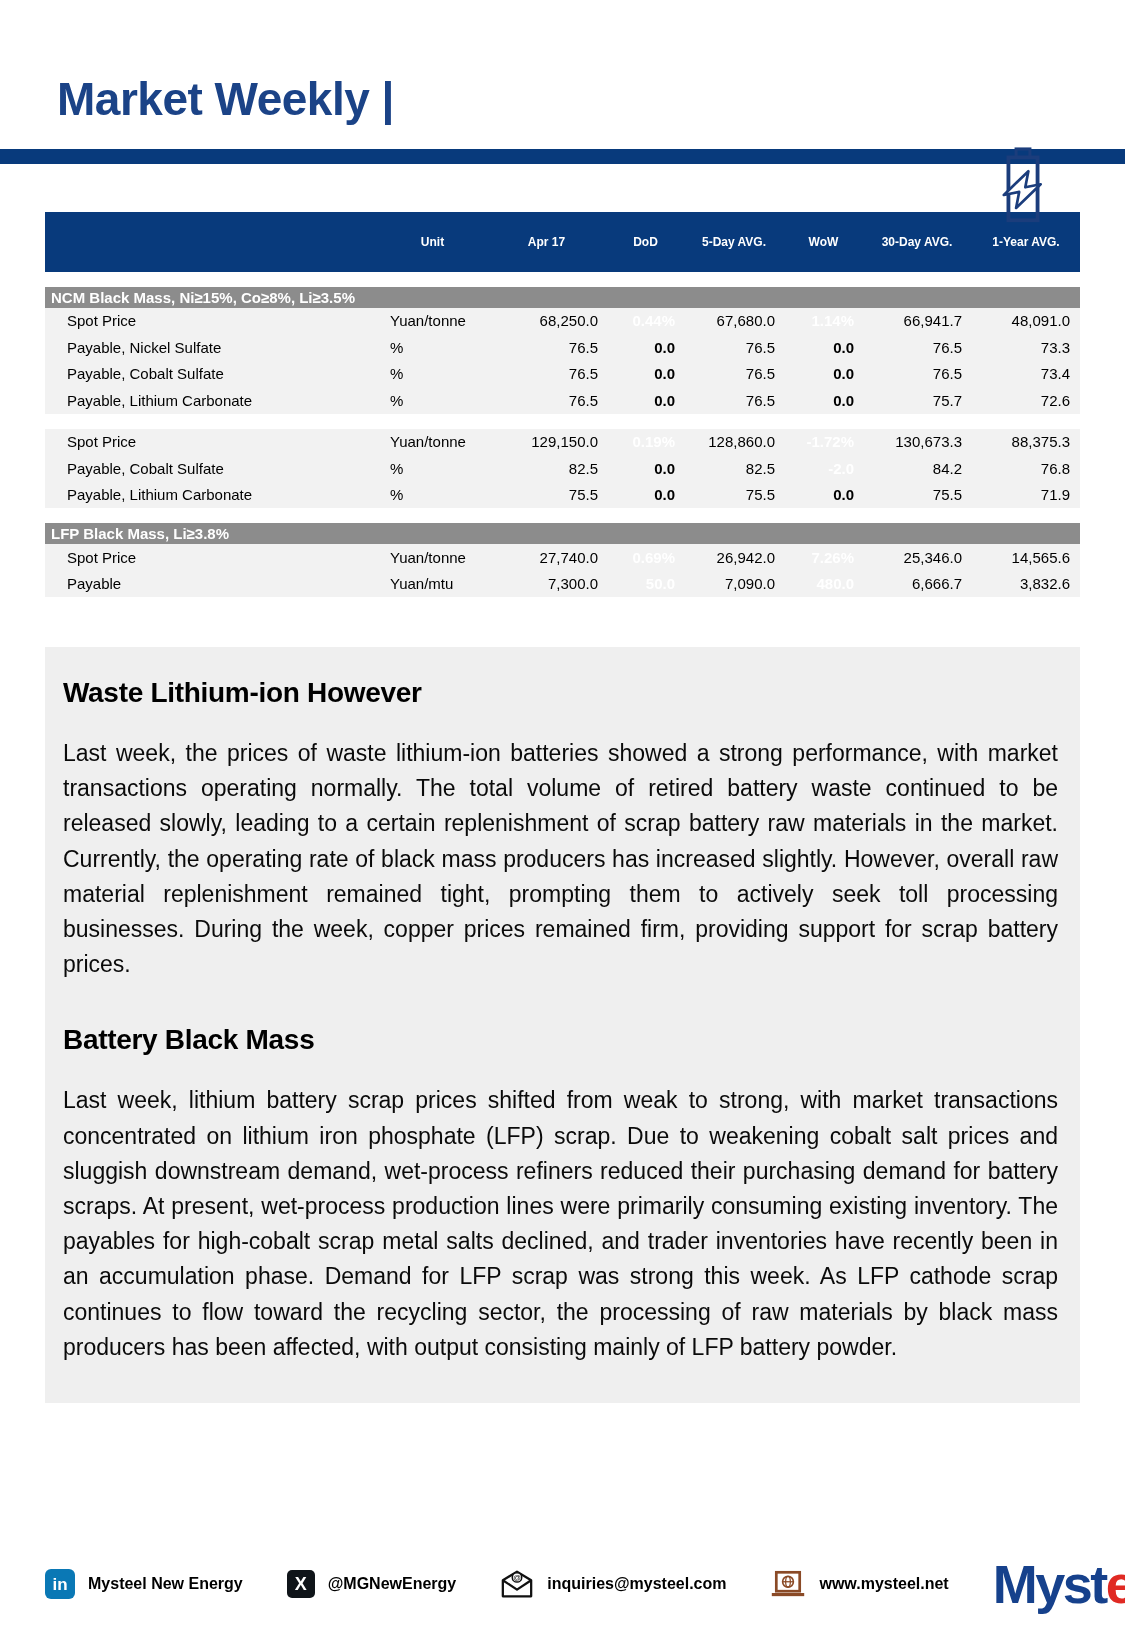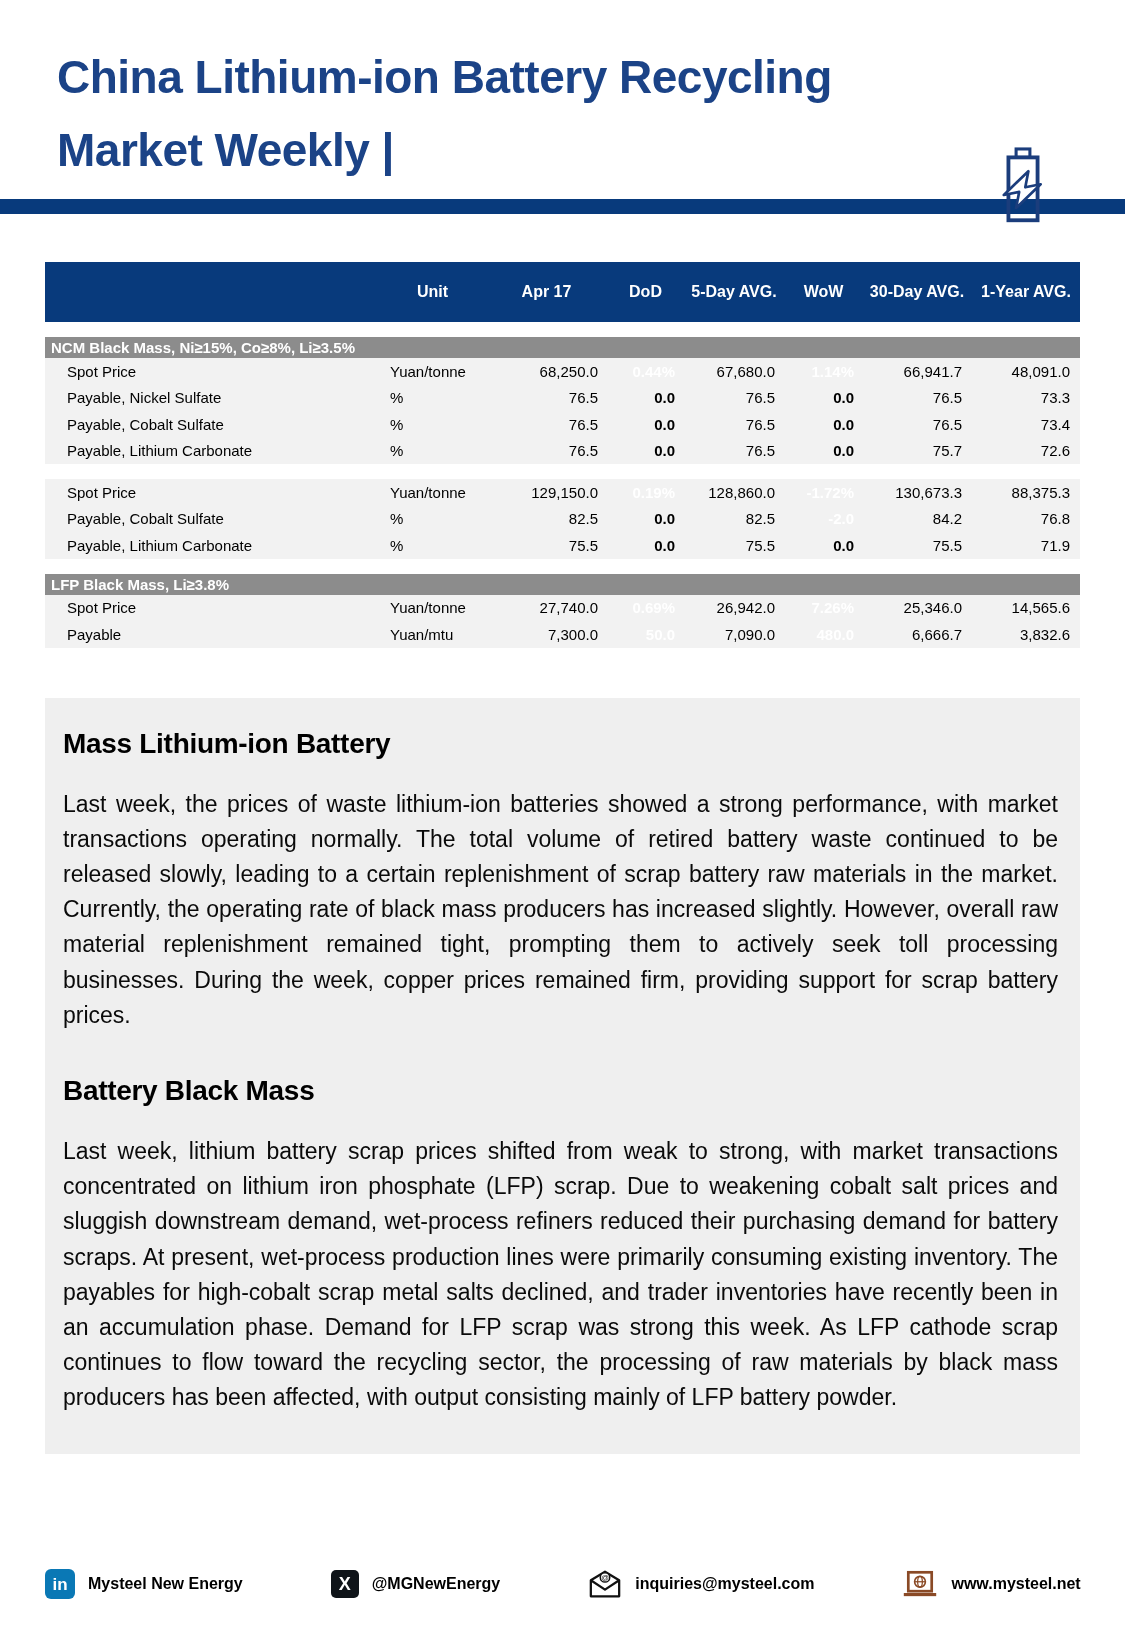--- a/index.html
+++ b/index.html
@@ -34,55 +34,54 @@
   
   table.market{margin:48px 45px 0 45px;width:1035px;border-collapse:collapse;table-layout:fixed;}
   table.market col.c-label{width:335px;}
   table.market col.c-unit{width:105px;}
   table.market col.c-apr17{width:123px;}
   table.market col.c-dod{width:75px;}
   table.market col.c-avg5{width:102px;}
   table.market col.c-wow{width:77px;}
   table.market col.c-avg30{width:110px;}
   table.market col.c-avg1y{width:108px;}
-  table.market thead th{background:var(--navy-bar);color:#fff;font-size:16px;font-weight:bold;height:60px;vertical-align:middle;text-align:center;padding:4px 2px;line-height:1.35;}
+  table.market thead th{background:var(--navy-bar);color:#fff;font-size:12px;font-weight:bold;height:60px;vertical-align:middle;text-align:center;padding:4px 2px;line-height:1.35;}
   tr.spacer td{height:15px;background:#fff;}
   tr.section td{background:var(--section-gray);color:#fff;font-weight:bold;font-size:15px;height:20px;padding:2px 0 2px 6px;vertical-align:middle;}
   tr.data td{background:var(--row-bg);font-size:15px;height:26.5px;vertical-align:middle;}
   td.label{padding-left:22px;text-align:left;}
   td.unit{padding-left:10px;text-align:left;}
   td.num{text-align:right;padding-right:10px;}
   td.chg{text-align:right;padding-right:8px;font-weight:bold;}
   td.chg-neutral{background:var(--change-peach);color:#000;}
   td.chg-green{background:var(--change-green);color:#fff;}
   td.chg-red{background:var(--change-red);color:#fff;}
 
   
   .body-block{margin:50px 45px 0 45px;width:1035px;background:var(--body-block-bg);padding:30px 22px 38px 18px;}
   .body-block h2{font-size:28px;font-weight:bold;color:#000;letter-spacing:-0.3px;}
   .body-block h2 + p{margin-top:27px;}
   .body-block p{font-size:23px;line-height:1.53;text-align:justify;color:#0a0a0a;}
   .body-block h2.second{margin-top:42px;}
 
   
-  .footer{position:absolute;left:45px;right:32px;bottom:14px;display:flex;align-items:center;gap:44px;}
+  .footer{position:absolute;left:45px;right:32px;bottom:14px;display:flex;align-items:center;}
   .f-item{display:flex;align-items:center;margin-right:44px;}
   .f-item .f-label{font-weight:bold;font-size:16px;margin-left:13px;white-space:nowrap;}
   .li-badge{width:30px;height:30px;border-radius:6px;background:var(--linkedin-blue);color:#fff;font-weight:bold;font-size:17px;display:flex;align-items:center;justify-content:center;line-height:1;}
   .x-badge{width:28px;height:28px;border-radius:5px;background:var(--x-black);color:#fff;font-weight:bold;font-size:18px;display:flex;align-items:center;justify-content:center;line-height:1;}
   .logo{margin-left:auto;font-size:54px;font-weight:bold;letter-spacing:-2.5px;color:var(--logo-blue);line-height:1;display:flex;align-items:center;}
   .logo .red-e{color:var(--logo-red);}
 </style>
 </head>
 <body>
 
 <div class="page">
 
   <div class="header">
-    <div class="title-line1">China Lithium-ion Battery Recycling</div>
     <div class="title-line2">
       <span>Market Weekly |</span>
     </div>
   </div>
 
   <svg class="battery-icon" viewBox="0 0 60 100" fill="none">
     <rect x="21" y="3" width="18" height="11" stroke="#1b3d7c" stroke-width="4"></rect>
     <rect x="11" y="14" width="38" height="82" stroke="#1b3d7c" stroke-width="5"></rect>
     <polygon points="37,32 5,63 25,59 21,80 53,49 33,53" fill="#ffffff" stroke="#1b3d7c" stroke-width="3.5" stroke-linejoin="round"></polygon>
   </svg>
@@ -215,21 +214,21 @@
           <td class="chg chg-green">50.0</td>
           <td class="num">7,090.0</td>
           <td class="chg chg-green">480.0</td>
           <td class="num">6,666.7</td>
           <td class="num">3,832.6</td>
         </tr>
       </tbody>
   </table>
 
   <div class="body-block">
-    <h2>Mass Lithium-ion Battery</h2>
+    <h2>Waste Lithium-ion However</h2>
     <p>Last week, the prices of waste lithium-ion batteries showed a strong performance, with market transactions operating normally. The total volume of retired battery waste continued to be released slowly, leading to a certain replenishment of scrap battery raw materials in the market. Currently, the operating rate of black mass producers has increased slightly. However, overall raw material replenishment remained tight, prompting them to actively seek toll processing businesses. During the week, copper prices remained firm, providing support for scrap battery prices.</p>
     <h2 class="second">Battery Black Mass</h2>
     <p>Last week, lithium battery scrap prices shifted from weak to strong, with market transactions concentrated on lithium iron phosphate (LFP) scrap. Due to weakening cobalt salt prices and sluggish downstream demand, wet-process refiners reduced their purchasing demand for battery scraps. At present, wet-process production lines were primarily consuming existing inventory. The payables for high-cobalt scrap metal salts declined, and trader inventories have recently been in an accumulation phase. Demand for LFP scrap was strong this week. As LFP cathode scrap continues to flow toward the recycling sector, the processing of raw materials by black mass producers has been affected, with output consisting mainly of LFP battery powder.</p>
   </div>
 
   <div class="footer">
     <div class="f-item">
       <span class="li-badge">in</span>
       <span class="f-label">Mysteel New Energy</span>
     </div>

